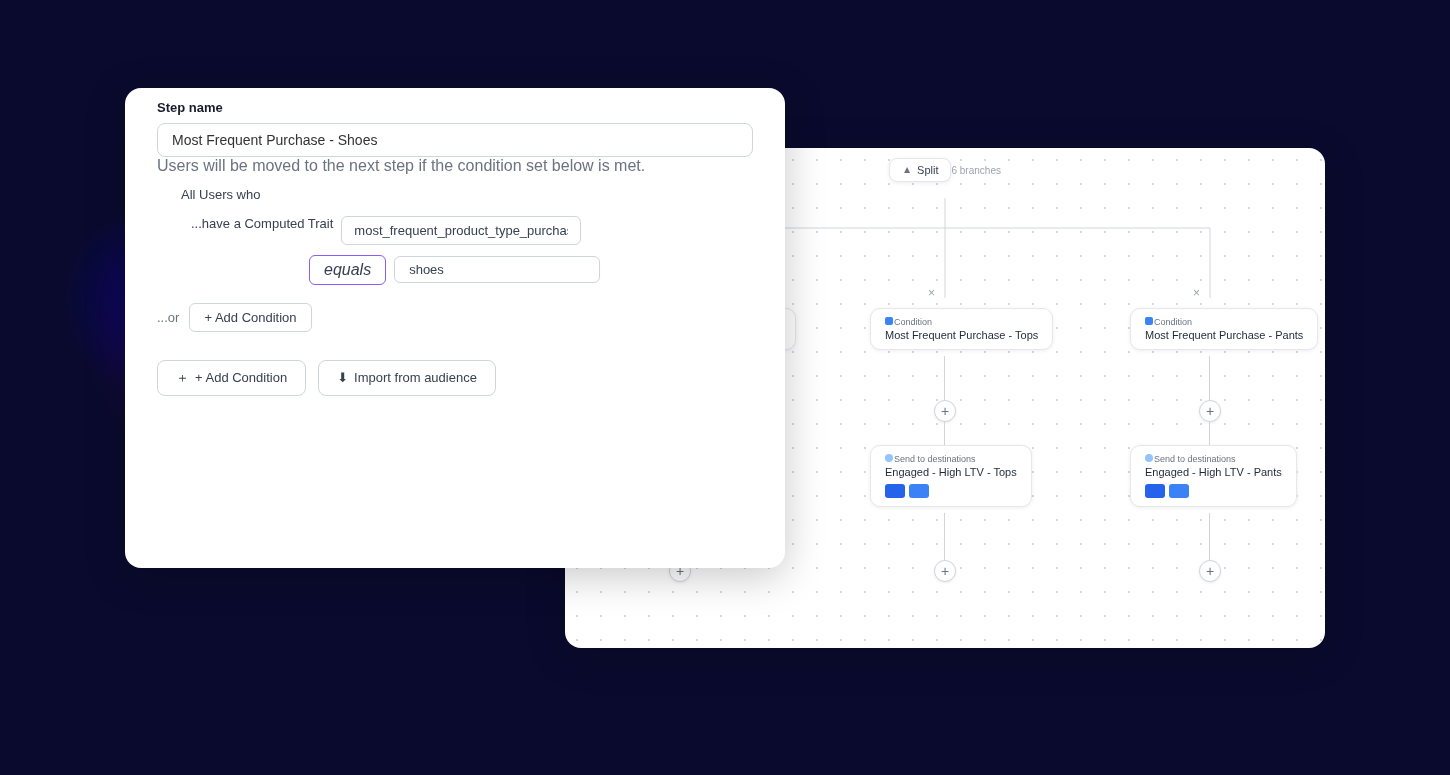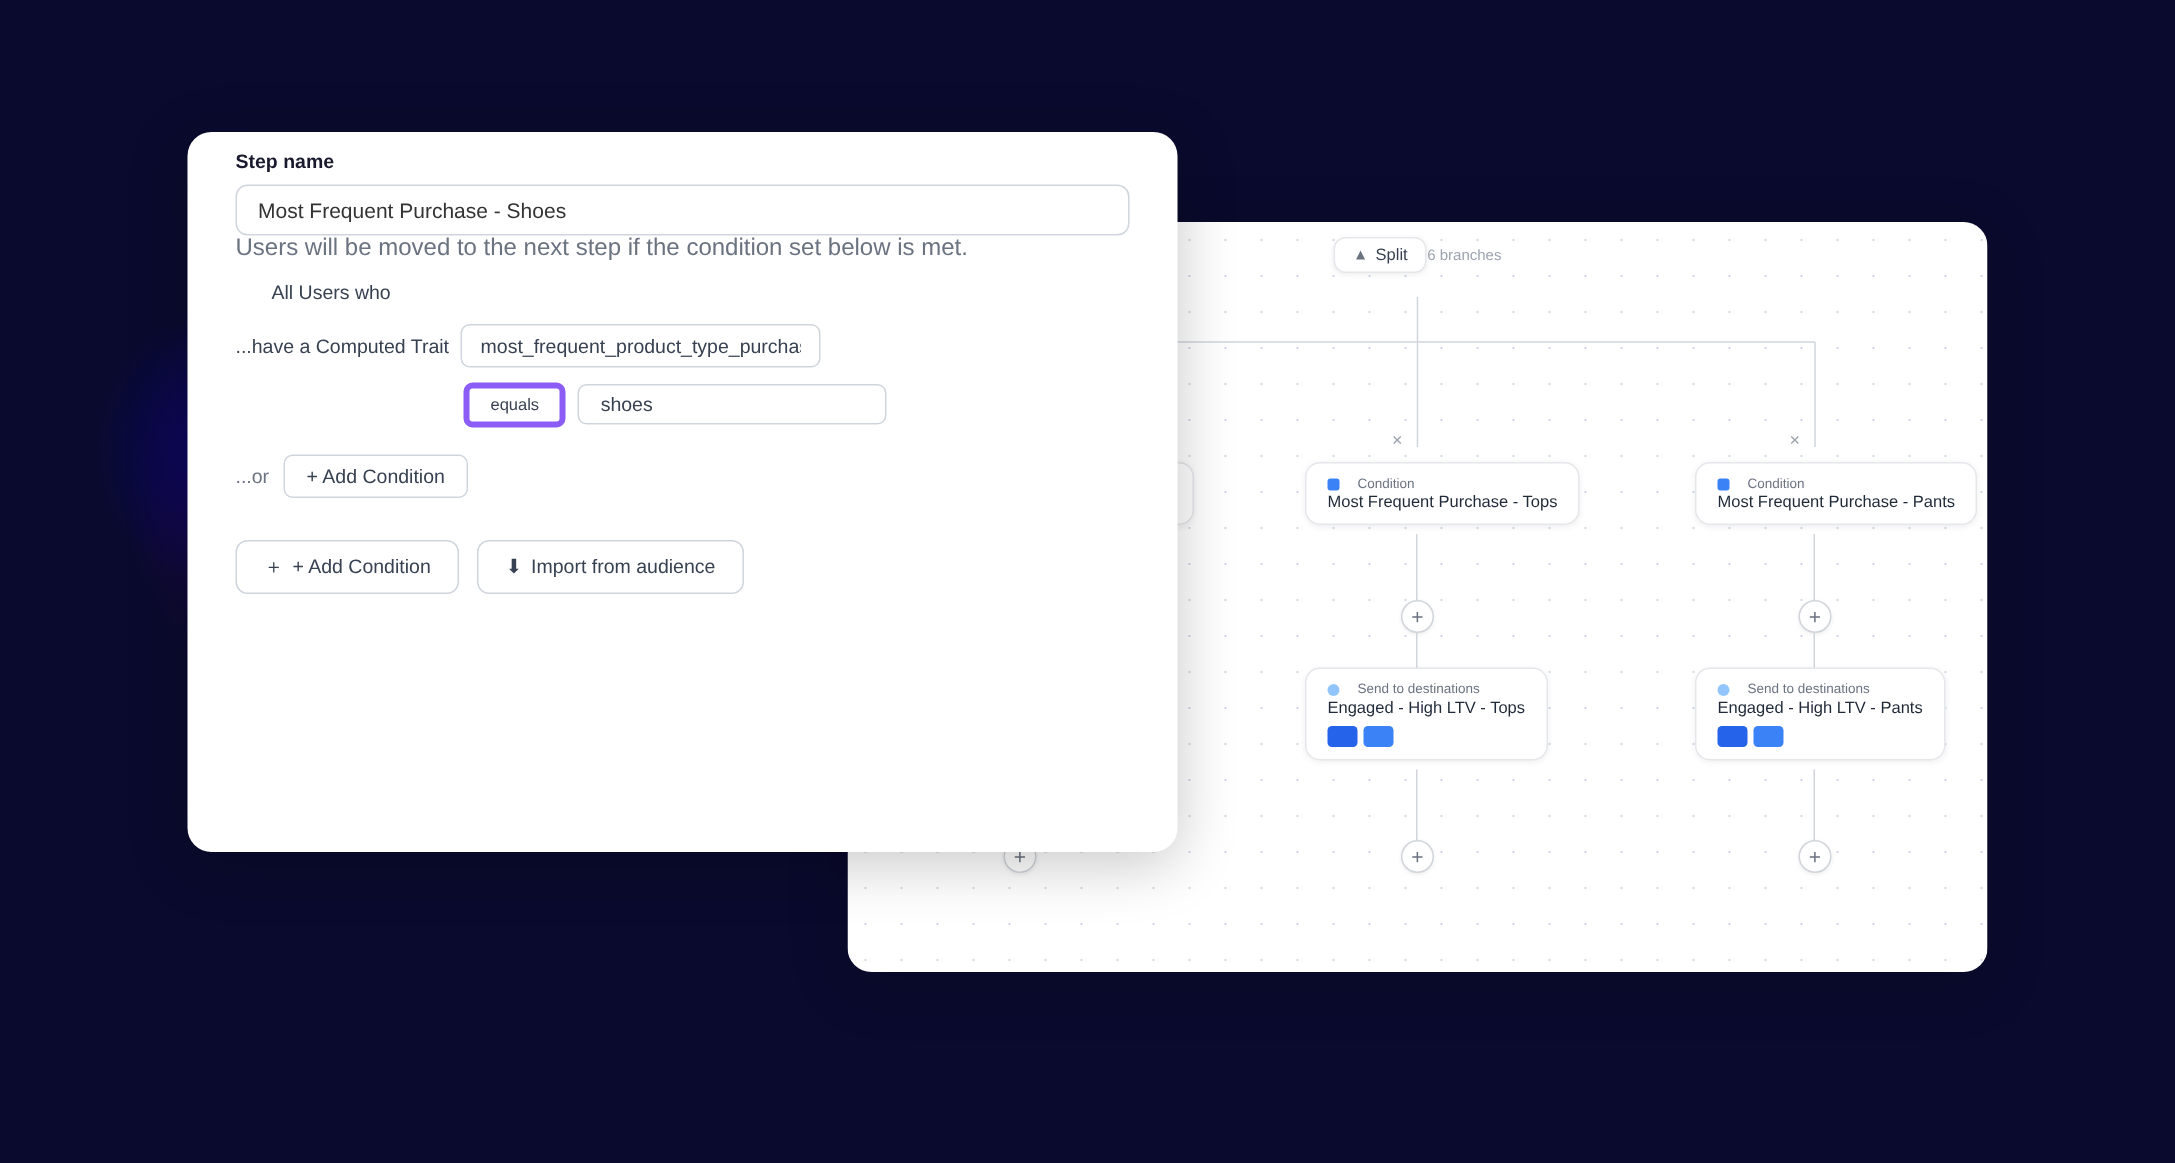--- a/index.html
+++ b/index.html
@@ -108,23 +108,24 @@
     .all-users-label {
       font-size: 13px;
       font-weight: 500;
       color: #374151;
       margin-bottom: 14px;
       margin-left: 24px;
     }
 
     .condition-row {
       display: flex;
-      align-items: center;
+      align-items: flex-start;
       gap: 8px;
       margin-bottom: 10px;
+      margin-left: 34px;
     }
 
     .computed-trait-label {
       font-size: 13px;
       color: #374151;
       white-space: nowrap;
     }
 
     .trait-input {
       border: 1px solid #d0d5dd;
@@ -138,27 +139,28 @@
 
     .operator-row {
       display: flex;
       align-items: center;
       gap: 8px;
       margin-left: 152px;
       margin-bottom: 18px;
     }
 
     .operator-btn {
-      border: 4px solid #8b5cf6;
+      border: 1px solid #8b5cf6;
       border-radius: 6px;
       padding: 5px 14px;
-      font-size: 11px;
+      font-size: 16px;
       color: #374151;
       background: #fff;
       cursor: pointer;
+      font-style: italic;
     }
 
     .value-input {
       border: 1px solid #d0d5dd;
       border-radius: 6px;
       padding: 5px 14px;
       font-size: 13px;
       color: #374151;
       background: #fff;
       min-width: 150px;
@@ -275,22 +277,22 @@
       border-radius: 10px;
       padding: 8px 14px;
       min-width: 140px;
       box-shadow: 0 1px 4px rgba(0,0,0,0.07);
     }
 
     .node-type-label {
       font-size: 9px;
       color: #6b7280;
       display: flex;
-      align-items: flex-end;
-      gap: 12px;
+      align-items: flex-start;
+      gap: 1px;
       margin-bottom: 2px;
     }
 
     .node-icon {
       width: 8px;
       height: 8px;
       background: #3b82f6;
       border-radius: 2px;
       display: inline-block;
     }

